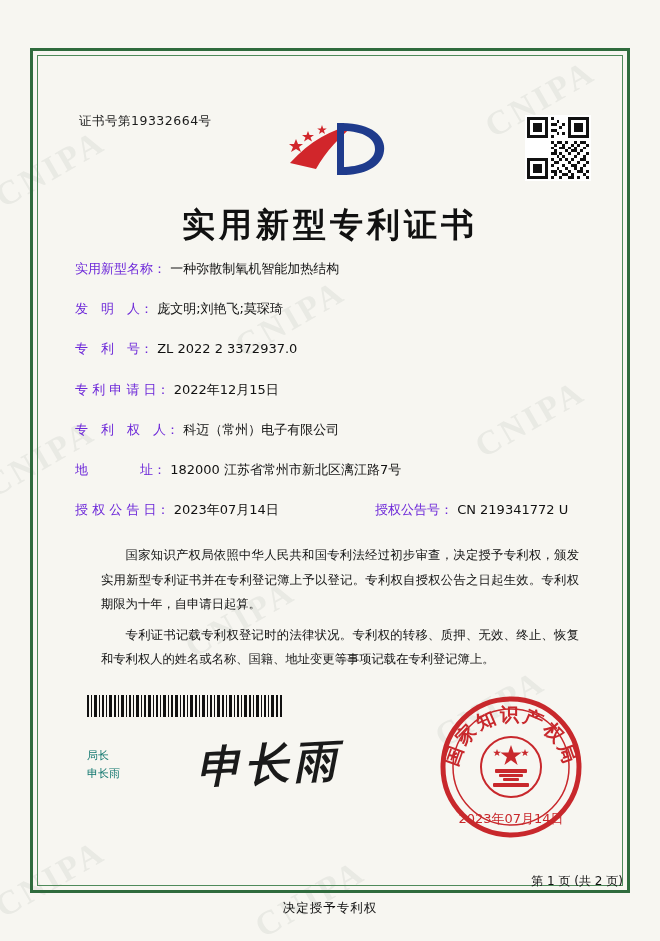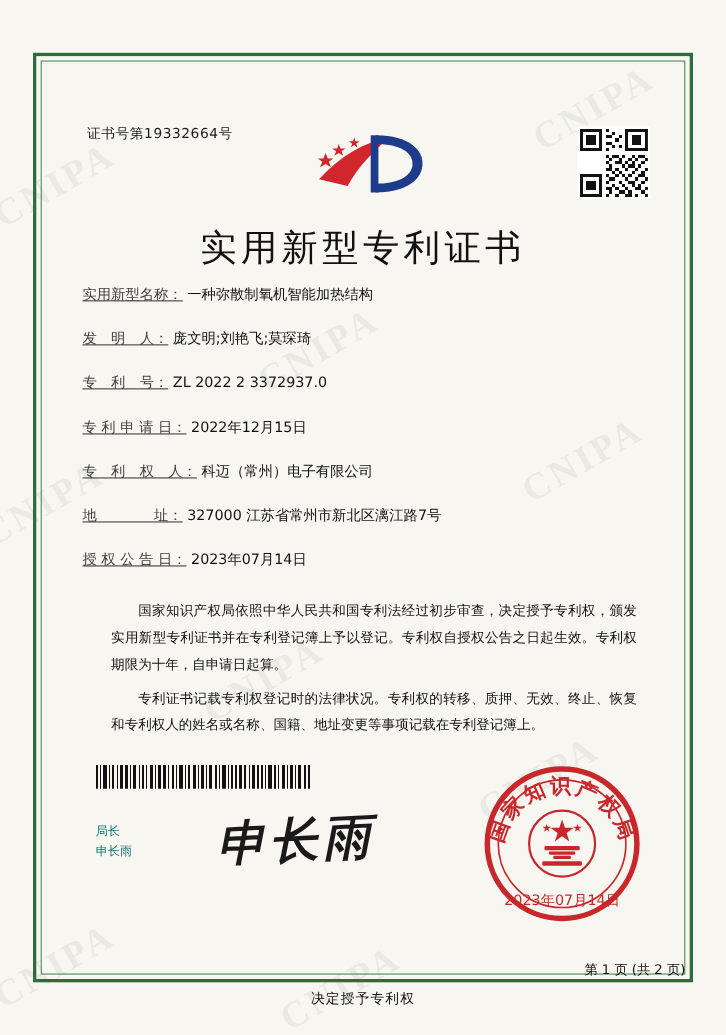--- a/index.html
+++ b/index.html
@@ -99,43 +99,42 @@
     box-sizing: content-box;
   }
 
   .title {
     position: absolute;
     left: 0;
     right: 0;
     top: 148px;
     text-align: center;
     font-family: "DejaVu Serif", "Liberation Serif", serif;
-    font-weight: normal;
+    font-weight: bold;
     font-size: 33px;
     letter-spacing: 4px;
     color: #111;
   }
 
   .fields {
     position: absolute;
     left: 38px;
     top: 205px;
     right: 34px;
   }
   .field {
     font-size: 13px;
     color: #111;
     margin-bottom: 22px;
     line-height: 1.4;
     white-space: nowrap;
   }
   .flabel {
     display: inline-block;
-    color: #404040;
-    text-decoration: underline;
+    color: #6d28d9;
   }
   .fvalue {
     display: inline-block;
     color: #111;
     text-align: center;
   }
   .field-row2 {
     display: flex;
   }
   .field-row2 .col-a { width: 300px; }
@@ -375,26 +374,30 @@
       <div class="field">
         <span class="flabel">专 利 申 请 日：</span>
         <span class="fvalue">2022年12月15日</span>
       </div>
       <div class="field">
         <span class="flabel">专　利　权　人：</span>
         <span class="fvalue">科迈（常州）电子有限公司</span>
       </div>
       <div class="field">
         <span class="flabel">地　　　　址：</span>
-        <span class="fvalue">327000 江苏省常州市新北区漓江路7号</span>
+        <span class="fvalue">182000 江苏省常州市新北区漓江路7号</span>
       </div>
       <div class="field field-row2">
         <div class="col-a">
           <span class="flabel">授 权 公 告 日：</span>
           <span class="fvalue">2023年07月14日</span>
+        </div>
+        <div>
+          <span class="flabel">授权公告号：</span>
+          <span class="fvalue">CN 219341772 U</span>
         </div>
       </div>
     </div>
 
     <div class="paras">
       <p>国家知识产权局依照中华人民共和国专利法经过初步审查，决定授予专利权，颁发实用新型专利证书并在专利登记簿上予以登记。专利权自授权公告之日起生效。专利权期限为十年，自申请日起算。</p>
       <p>专利证书记载专利权登记时的法律状况。专利权的转移、质押、无效、终止、恢复和专利权人的姓名或名称、国籍、地址变更等事项记载在专利登记簿上。</p>
     </div>
 
     <div class="barcode">

